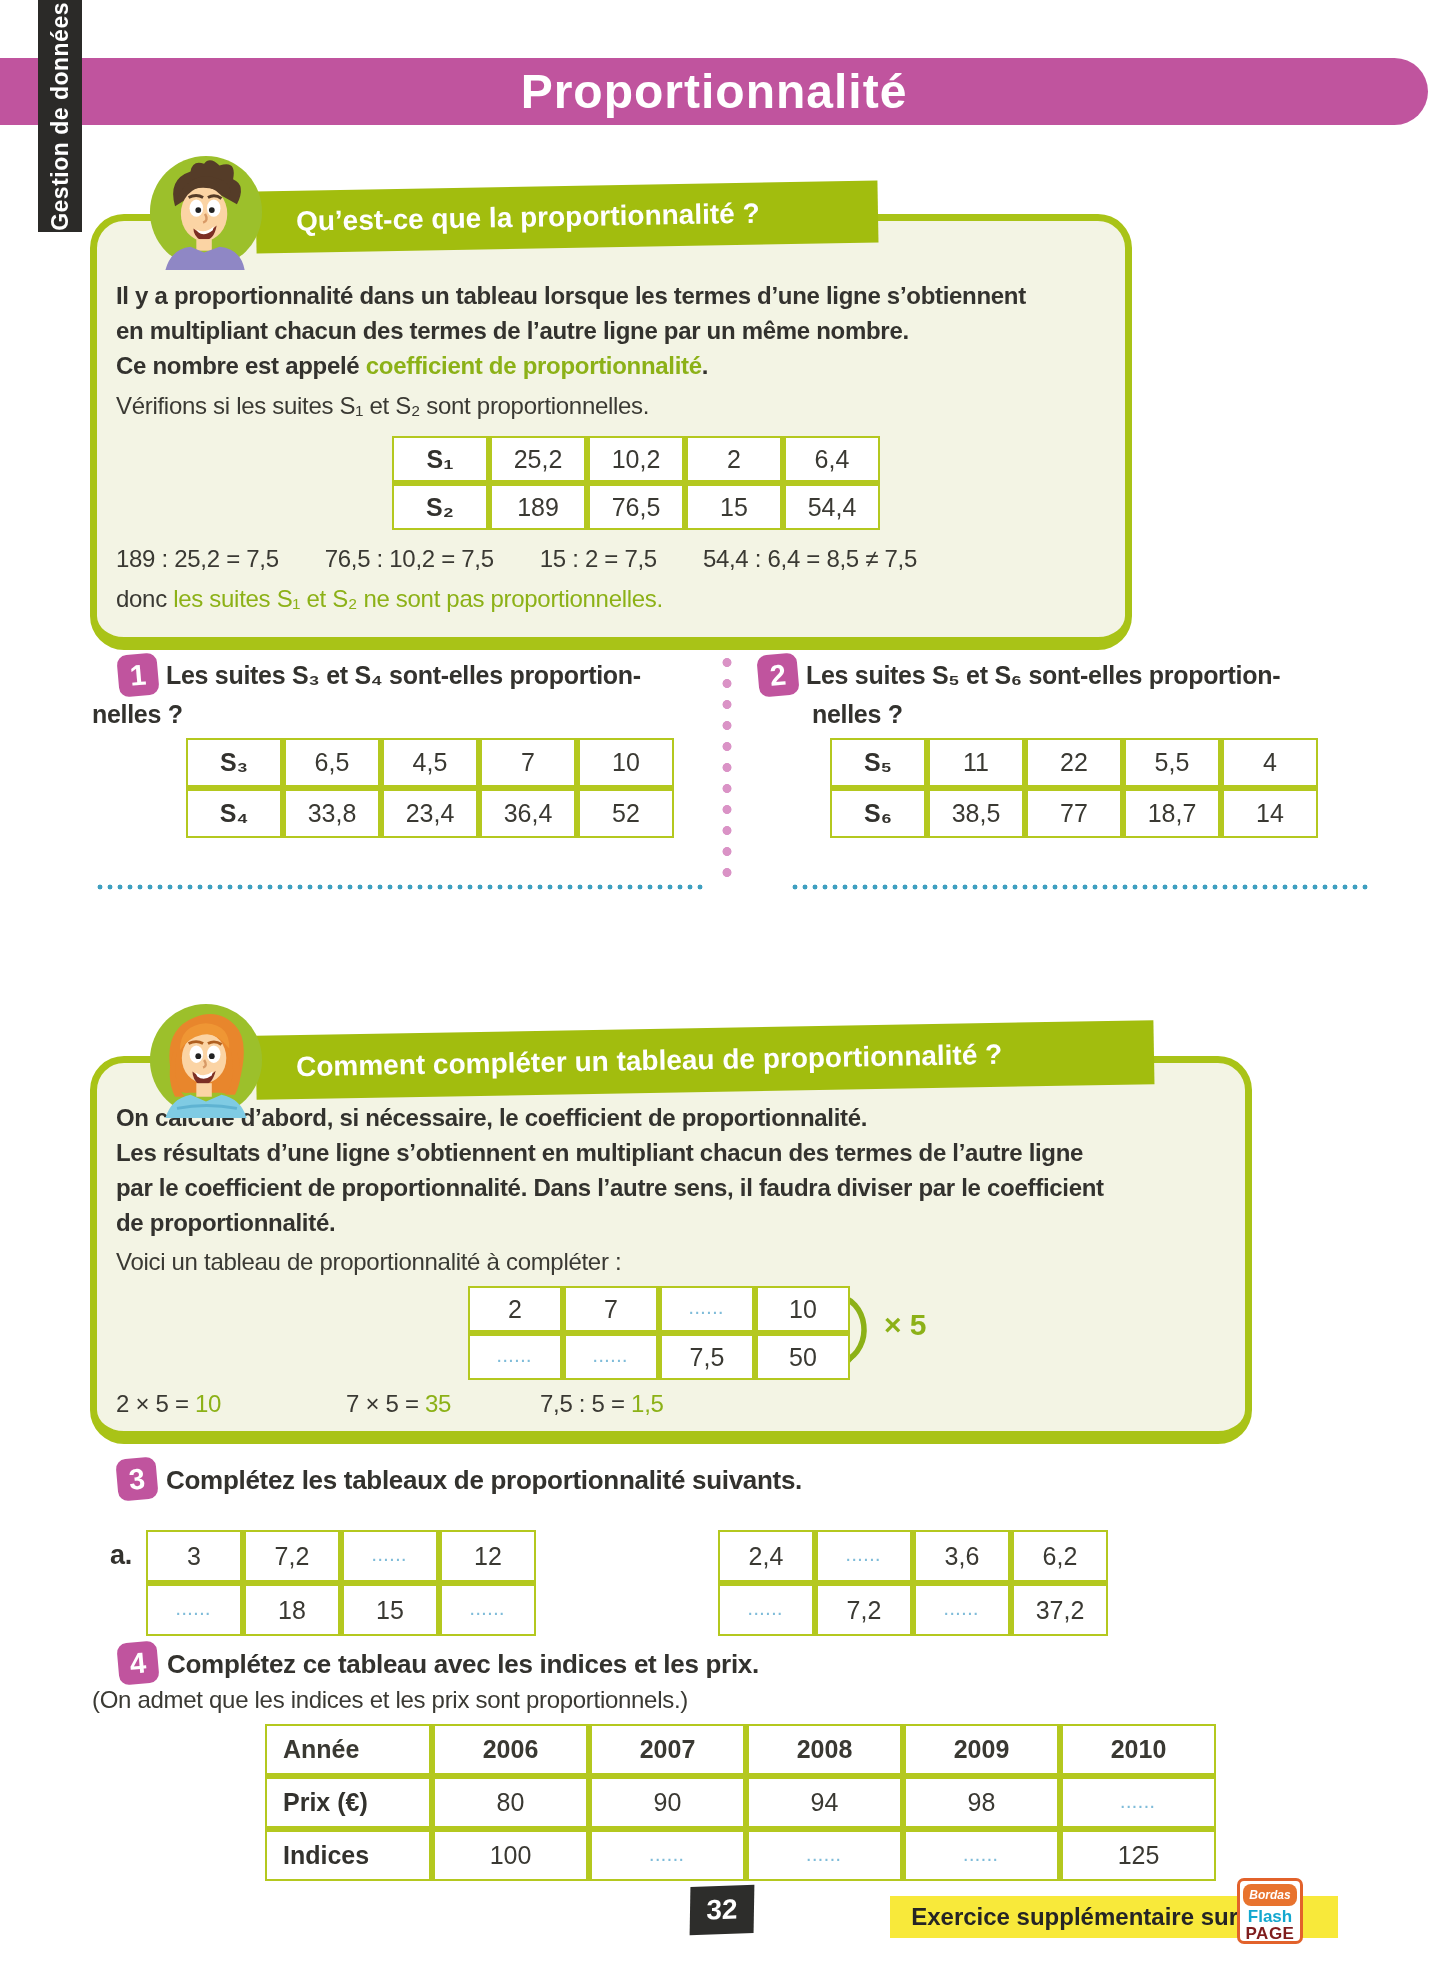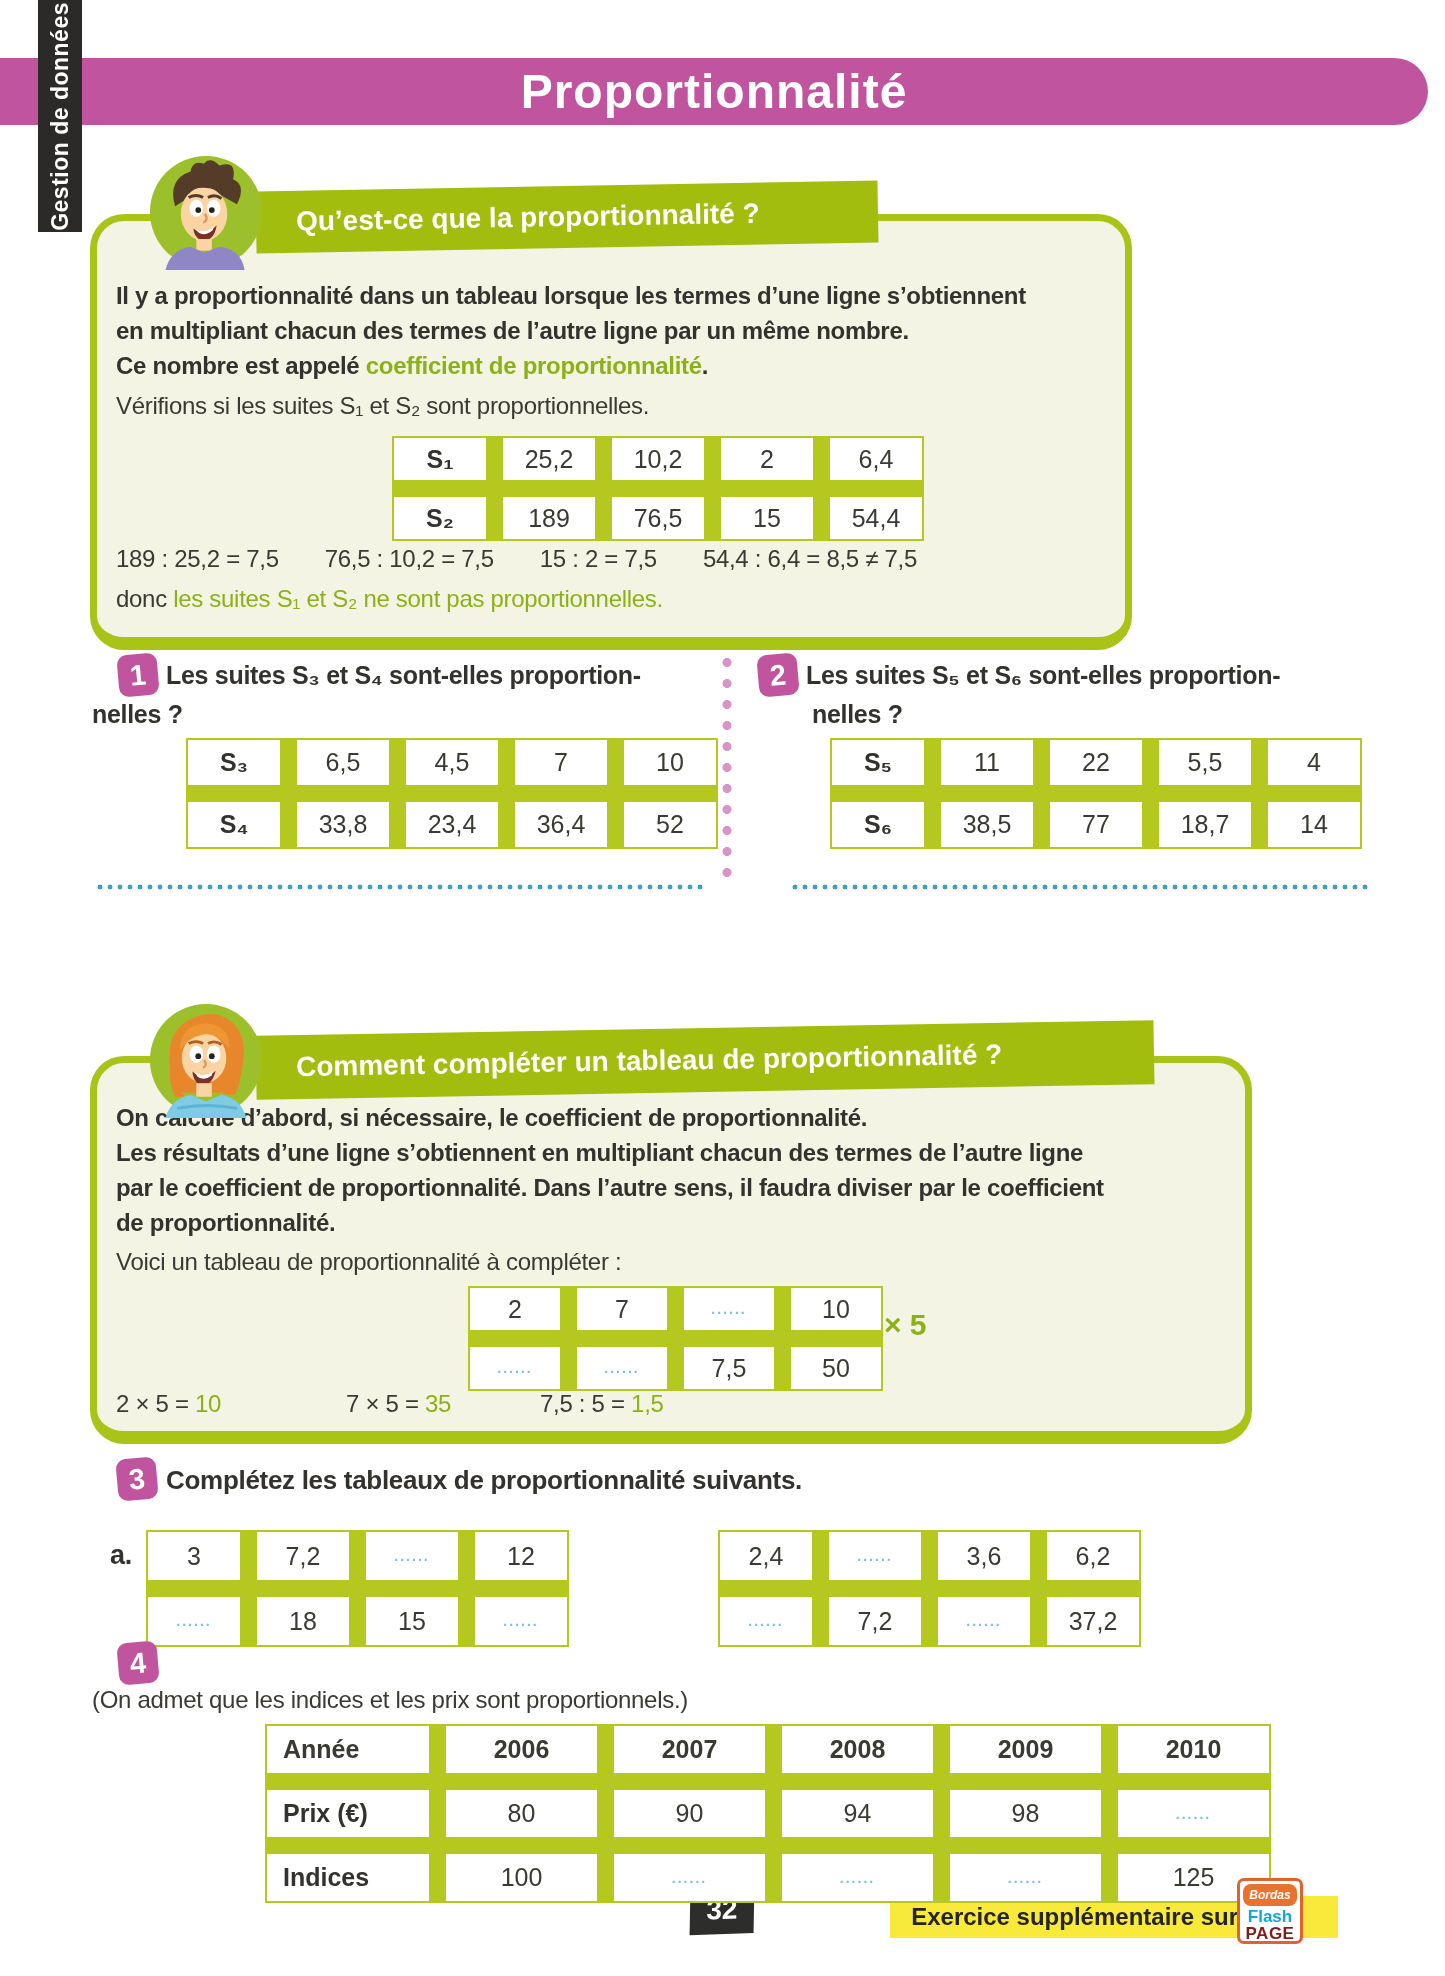--- a/index.html
+++ b/index.html
@@ -31,21 +31,21 @@
   .banner1 { left:256px; top:186px; width:622px; height:62px; }
   .banner2 { left:256px; top:1028px; width:898px; height:64px; }
 
   .avatar { width:116px; height:116px; z-index:4; }
 
   .bline { font-weight:bold; font-size:24px; letter-spacing:-0.3px; white-space:nowrap; }
   .rline { font-weight:normal; font-size:24px; color:#3a3933; letter-spacing:-0.3px; white-space:nowrap; }
   .green-txt { color:#8cb117; }
 
   
-  .tbl { display:grid; gap:17px; background:#b4c81f; border:2px solid #b4c81f; z-index:2; }
+  .tbl { display:grid; gap:6px; background:#b4c81f; border:2px solid #b4c81f; z-index:2; }
   .cell { background:#fff; display:flex; align-items:center; justify-content:center;
     font-size:25px; color:#3a3933; }
   .cell.lbl { font-weight:bold; color:#33322e; }
   .cell.left { justify-content:flex-start; padding-left:16px; }
   .cell.hdr { font-weight:bold; }
   .cell.fill { color:#7fbcd9; font-size:14px; font-weight:bold; letter-spacing:2px; }
   .tbl-s12 { grid-template-columns:repeat(5,92px); grid-auto-rows:42px; }
   .tbl-ex12 { grid-template-columns:repeat(5,92px); grid-auto-rows:45px; }
   .tbl-fill { grid-template-columns:repeat(4,90px); grid-auto-rows:42px; }
   .tbl-ex3 { grid-template-columns:repeat(4,92px); grid-auto-rows:48px; }
@@ -270,20 +270,21 @@
     <div class="cell">6,2</div>
     <div class="cell fill">......</div>
     <div class="cell">7,2</div>
     <div class="cell fill">......</div>
     <div class="cell">37,2</div>
   </div>
 
   <div class="abs badge" style="left:118px; top:1642px;">
     <span>4</span>
   </div>
+  <div class="abs bline" style="left:167px; top:1649px; font-size:26px;">Complétez ce tableau avec les indices et les prix.</div>
   <div class="abs rline" style="left:92px; top:1686px;">(On admet que les indices et les prix sont proportionnels.)</div>
 
   <div class="abs tbl tbl-ex4" style="left:265px; top:1724px;">
     <div class="cell hdr left">Année</div>
     <div class="cell hdr">2006</div>
     <div class="cell hdr">2007</div>
     <div class="cell hdr">2008</div>
     <div class="cell hdr">2009</div>
     <div class="cell hdr">2010</div>
     <div class="cell lbl left">Prix (€)</div>

